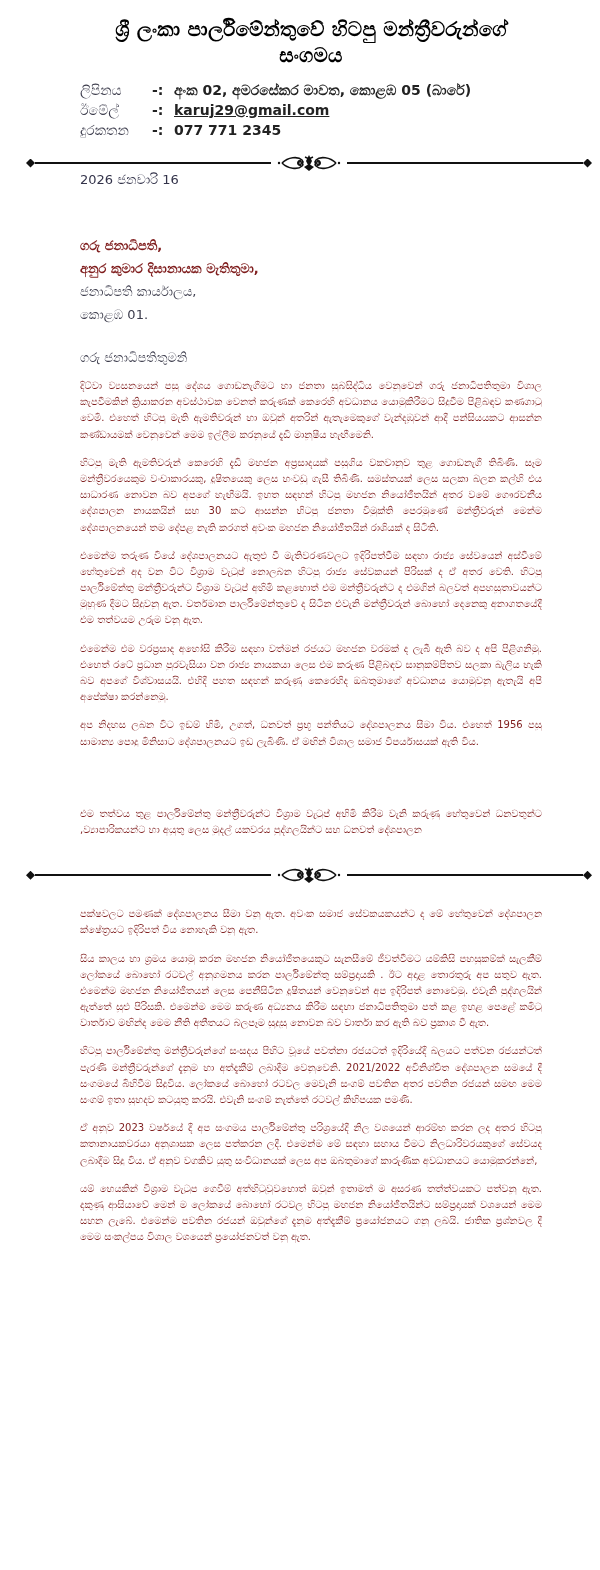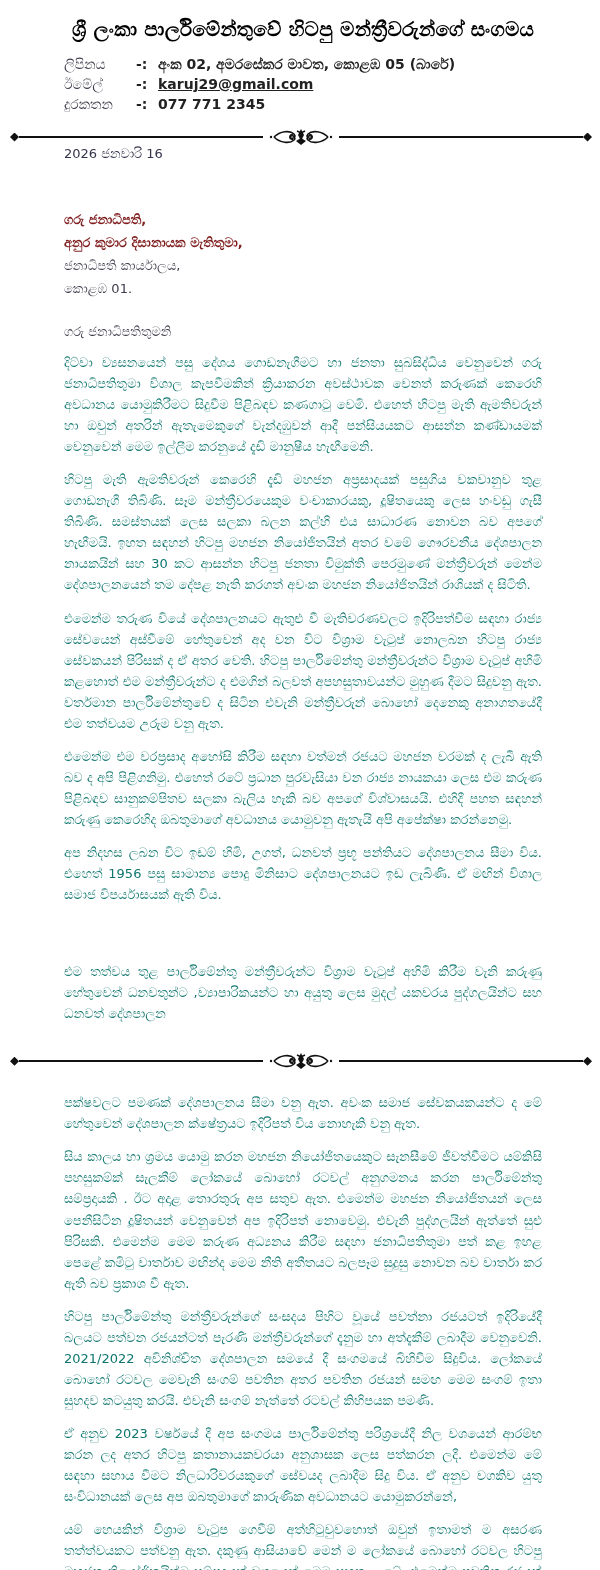--- a/index.html
+++ b/index.html
@@ -7,21 +7,21 @@
   body {
     width: 600px;
     height: 1570px;
     overflow: hidden;
     font-family: "DejaVu Sans", "Liberation Sans", sans-serif;
     color: #3c3c4c;
   }
   .page {
     width: 600px;
     height: 1110px;
-    padding: 12px 58px 0 64px;
+    padding: 12px 58px 0 80px;
     position: relative;
   }
   .org-title {
     text-align: center;
     font-weight: bold;
     color: #000000;
     font-size: 20px;
     line-height: 1.3;
     margin-top: 4px;
     letter-spacing: 0.2px;
@@ -47,25 +47,25 @@
   .divider .orn { flex: 0 0 auto; margin: 0 5px; display: flex; align-items: center; }
 
   .date-line { font-size: 13px; color: #33334a; }
 
   .recipient { margin-top: 46px; font-size: 13px; line-height: 23px; }
   .recipient .bold { font-weight: bold; color: #7f1d1d; }
   .salutation { margin-top: 24px; font-size: 13px; color: #3c3c4c; }
 
   .body-text { margin-top: 8px; }
   .body-text p {
-    font-size: 13px;
+    font-size: 10px;
     line-height: 1.62;
     text-align: justify;
     margin-top: 12px;
-    color: #0f766e;
+    color: #7f1d1d;
   }
   p.gap-before { margin-top: 56px; }
 
   .divider.mid { margin-top: 28px; }
   .body-text.part2 p:first-child { margin-top: 22px; }
 </style>
 </head>
 <body>
 
 <div class="page">

